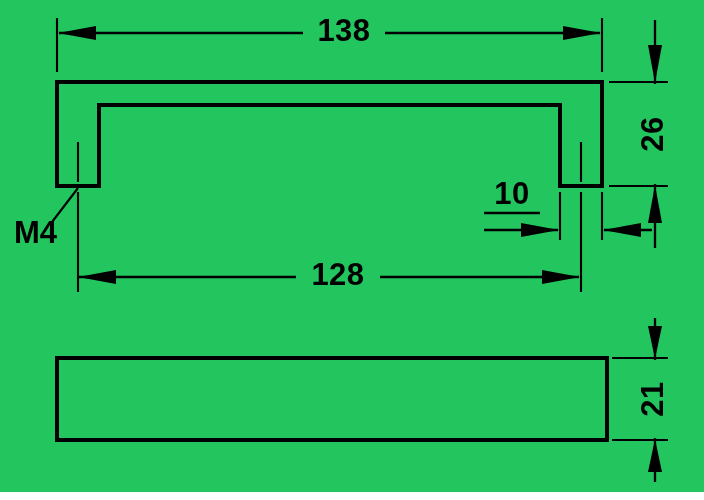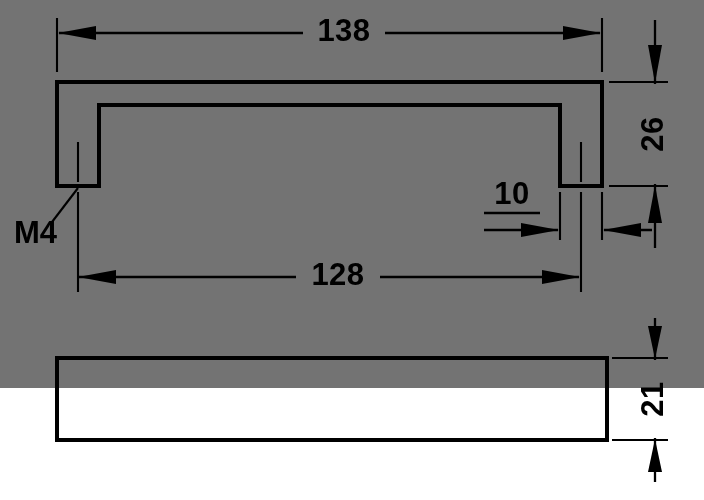--- a/index.html
+++ b/index.html
@@ -10,22 +10,22 @@
   }
   body {
     width: 704px;
     height: 500px;
     font-family: "Liberation Sans", sans-serif;
     overflow: hidden;
   }
   #drawing-root {
     position: relative;
     width: 704px;
-    height: 388px;
-    background: #737373;
+    height: 492px;
+    background: #22c55e;
   }
   svg#technical-drawing {
     display: block;
     width: 704px;
     height: 500px;
   }
   .part-outline {
     fill: none;
     stroke: #000000;
     stroke-width: 4;

